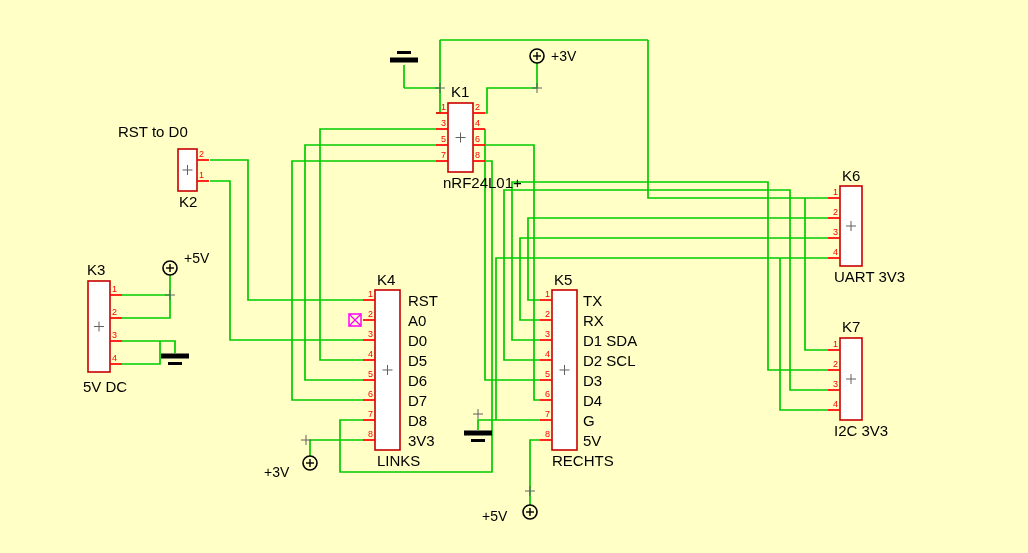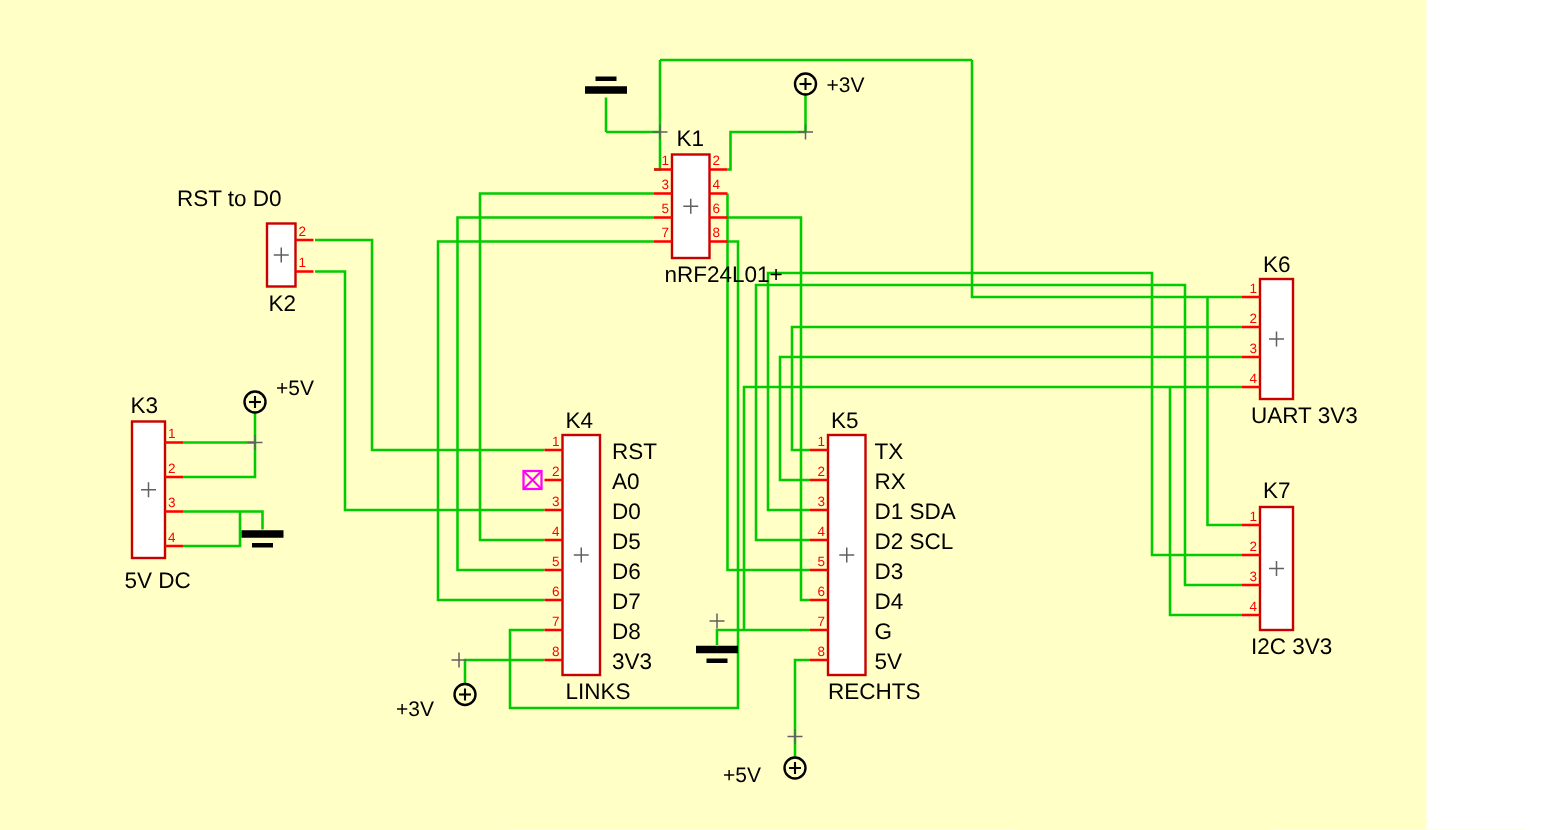--- a/index.html
+++ b/index.html
@@ -1,18 +1,18 @@
 <!DOCTYPE html>
 <html><head>
 <meta charset="utf-8">
 <style>
   html,body{margin:0;padding:0;}
   .canvas{
     position:relative;
-    width:951px;height:553px;
+    width:1028px;height:553px;
     overflow:hidden;
   }
   svg text{
     font-family:"Liberation Sans","DejaVu Sans",sans-serif;
   }
   text.lbl{font-size:15px;}
   text.pnum{font-size:9px;}
   text.plabel{font-size:15px;}
   text.pwr{font-size:14px;}
 </style>

